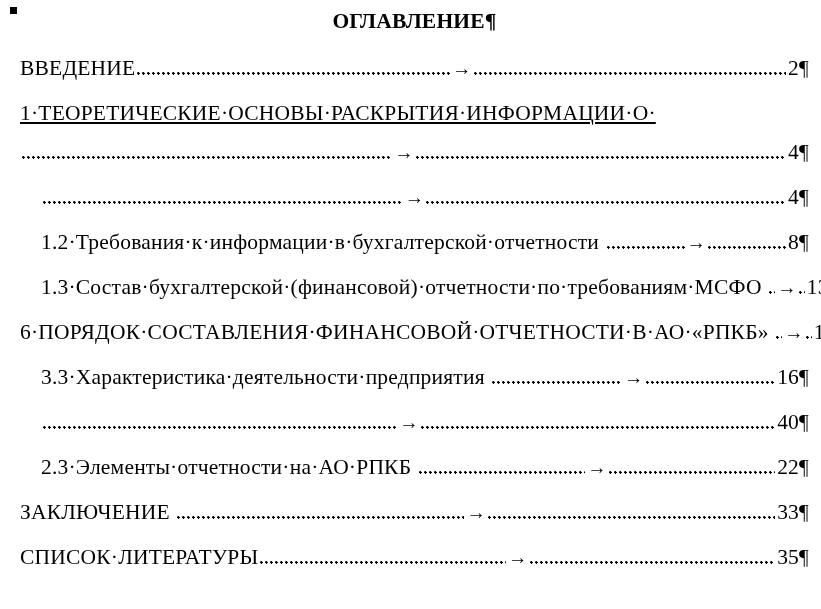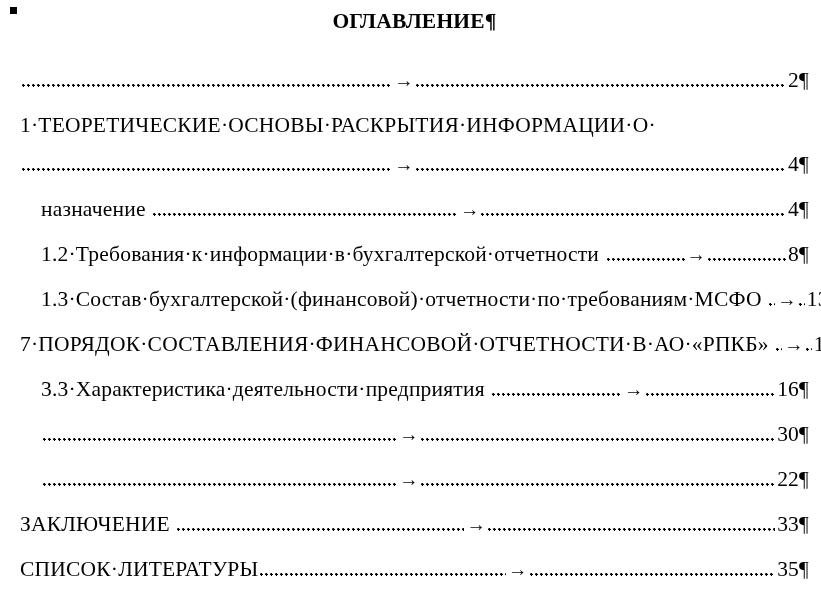--- a/index.html
+++ b/index.html
@@ -24,28 +24,28 @@
     left: 10px;
     top: 7px;
     width: 7px;
     height: 7px;
     background: #000;
   }
   .title {
     text-align: center;
     font-weight: bold;
     line-height: 39px;
-    margin-bottom: 20px;
+    margin-bottom: 8px;
     white-space: pre;
   }
   .entry { margin-bottom: 6px; }
   .indent-0 { padding-left: 0; }
   .indent-1 { padding-left: 21px; }
   .line { line-height: 39px; }
-  .wrapline { white-space: pre-wrap; }
+  .wrapline { white-space: pre-wrap; text-decoration: underline; }
   .leaderline {
     display: flex;
     align-items: baseline;
   }
   .txt {
     flex: 0 0 auto;
     white-space: pre;
   }
   .leader {
     flex: 1 1 0;
@@ -70,20 +70,21 @@
 <body>
 
 <div class="anchor-marker"></div>
 
 <div class="title"><span>ОГЛАВЛЕНИЕ</span><span>¶</span></div>
 
 <div>
   <div class="entry indent-0">
     <div class="prelines"></div>
     <div class="line leaderline">
+      <span class="txt">ВВЕДЕНИЕ</span>
       <span class="leader"></span>
       <span class="arrow">→</span>
       <span class="leader"></span>
       <span class="page">2</span>
       <span class="pilcrow">¶</span>
     </div>
   </div>
 
   <div class="entry indent-0">
     <div class="prelines">
@@ -93,21 +94,20 @@
       <span class="leader"></span>
       <span class="arrow">→</span>
       <span class="leader"></span>
       <span class="page">4</span>
       <span class="pilcrow">¶</span>
     </div>
   </div>
 
   <div class="entry indent-1">
     <div class="line leaderline">
-      <span class="txt">назначение </span>
       <span class="leader"></span>
       <span class="arrow">→</span>
       <span class="leader"></span>
       <span class="page">4</span>
       <span class="pilcrow">¶</span>
     </div>
   </div>
 
   <div class="entry indent-1">
     <div class="prelines"></div>
@@ -129,21 +129,21 @@
       <span class="arrow">→</span>
       <span class="leader"></span>
       <span class="page">13</span>
 
     </div>
   </div>
 
   <div class="entry indent-0">
     <div class="prelines"></div>
     <div class="line leaderline">
-      <span class="txt">7·ПОРЯДОК·СОСТАВЛЕНИЯ·ФИНАНСОВОЙ·ОТЧЕТНОСТИ·В·АО·«РПКБ» </span>
+      <span class="txt">6·ПОРЯДОК·СОСТАВЛЕНИЯ·ФИНАНСОВОЙ·ОТЧЕТНОСТИ·В·АО·«РПКБ» </span>
       <span class="leader"></span>
       <span class="arrow">→</span>
       <span class="leader"></span>
       <span class="page">16</span>
 
     </div>
   </div>
 
   <div class="entry indent-1">
     <div class="prelines"></div>
@@ -156,28 +156,29 @@
       <span class="pilcrow">¶</span>
     </div>
   </div>
 
   <div class="entry indent-1">
     <div class="prelines"></div>
     <div class="line leaderline">
       <span class="leader"></span>
       <span class="arrow">→</span>
       <span class="leader"></span>
-      <span class="page">30</span>
-      <span class="pilcrow">¶</span>
-    </div>
-  </div>
-
-  <div class="entry indent-1">
-    <div class="prelines"></div>
-    <div class="line leaderline">
+      <span class="page">40</span>
+      <span class="pilcrow">¶</span>
+    </div>
+  </div>
+
+  <div class="entry indent-1">
+    <div class="prelines"></div>
+    <div class="line leaderline">
+      <span class="txt">2.3·Элементы·отчетности·на·АО·РПКБ </span>
       <span class="leader"></span>
       <span class="arrow">→</span>
       <span class="leader"></span>
       <span class="page">22</span>
       <span class="pilcrow">¶</span>
     </div>
   </div>
 
   <div class="entry indent-0">
     <div class="prelines"></div>

